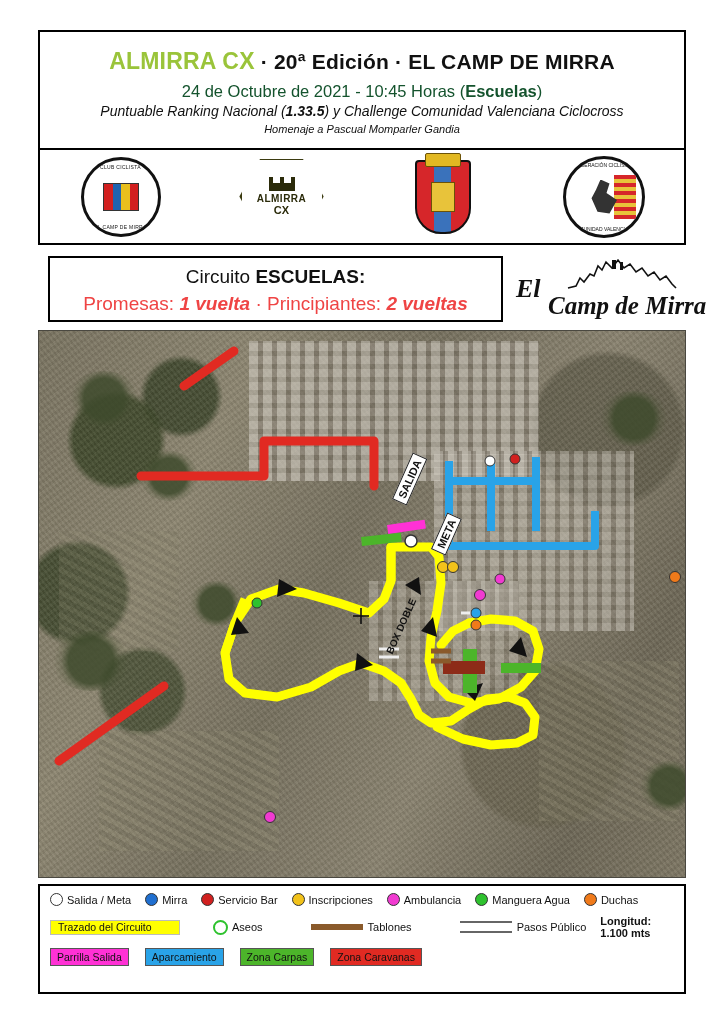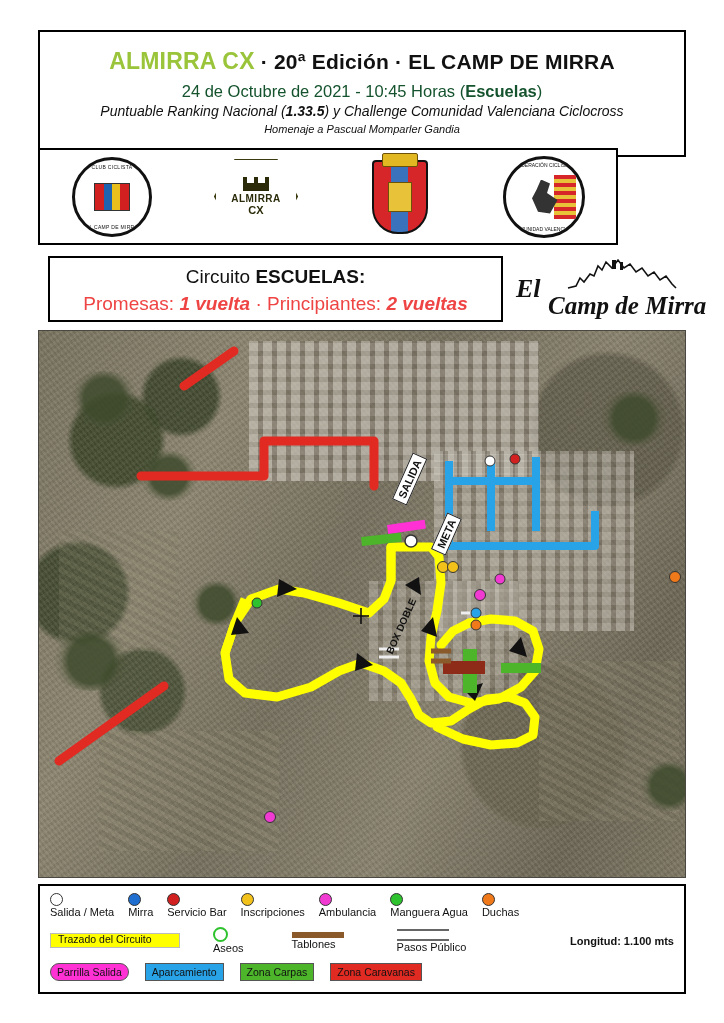--- a/index.html
+++ b/index.html
@@ -60,21 +60,21 @@
     font-size: 11px;
     font-style: italic;
     color: #111;
   }
 
   
   .logos-box {
     position: absolute;
     left: 38px;
     top: 148px;
-    width: 580px;
+    width: 648px;
     height: 97px;
     border: 2px solid #000;
     box-sizing: border-box;
     background: #fff;
     display: flex;
     align-items: center;
     justify-content: space-around;
   }
   .logo {
     position: relative;
@@ -258,26 +258,26 @@
     width: 648px;
     height: 110px;
     border: 2px solid #000;
     background: #fff;
     box-sizing: border-box;
     padding: 7px 10px 0 10px;
     font-size: 11px;
     color: #111;
   }
   .legend-row { display: flex; align-items: center; margin-bottom: 9px; }
-  .legend-item { display:flex; margin-right: 14px; white-space:nowrap;flex-direction:column; }
+  .legend-item { display:flex; align-items:center; margin-right: 14px; white-space:nowrap; }
   .dot { width: 11px; height: 11px; border-radius:50%; border:1px solid #333; margin-right: 4px; }
   .bar { height: 13px; border:1px solid #444; margin-right: 5px; }
   .line-sw { height: 6px; width: 52px; margin-right: 5px; }
   .hollow-line { height: 8px; width: 52px; border-top:2px solid #666; border-bottom:2px solid #666; margin-right:5px; }
-  .len { margin-left: auto; font-weight: bold; font-size: 11px; text-align: center; }
+  .len { margin-left: auto; font-weight: bold; font-size: 11px; }
   .legend-row3 { display:flex; align-items:center; }
   .legend-row3 .bar-lbl {
     color:#111; font-size:10.5px; padding:2px 6px; margin-right:16px; border:1px solid #555;
   }
 </style>
 </head>
 <body>
 
 <div id="page">
 
@@ -493,20 +493,20 @@
         <span>Tablones</span>
       </div>
       <div class="legend-item" style="margin-left:34px;">
         <span class="hollow-line"></span>
         <span>Pasos Público</span>
       </div>
       <div class="len">Longitud: 1.100 mts</div>
     </div>
 
     <div class="legend-row3">
-      <span class="bar-lbl" style="background:#ff31d5;border-radius:9px;">Parrilla Salida</span>
+      <span class="bar-lbl" style="background:#ff31d5;">Parrilla Salida</span>
       <span class="bar-lbl" style="background:#29a3e8;">Aparcamiento</span>
       <span class="bar-lbl" style="background:#4cb52a;">Zona Carpas</span>
       <span class="bar-lbl" style="background:#e12a22; margin-right:0;">Zona Caravanas</span>
     </div>
   </div>
 
 </div>
 
 </body></html>

